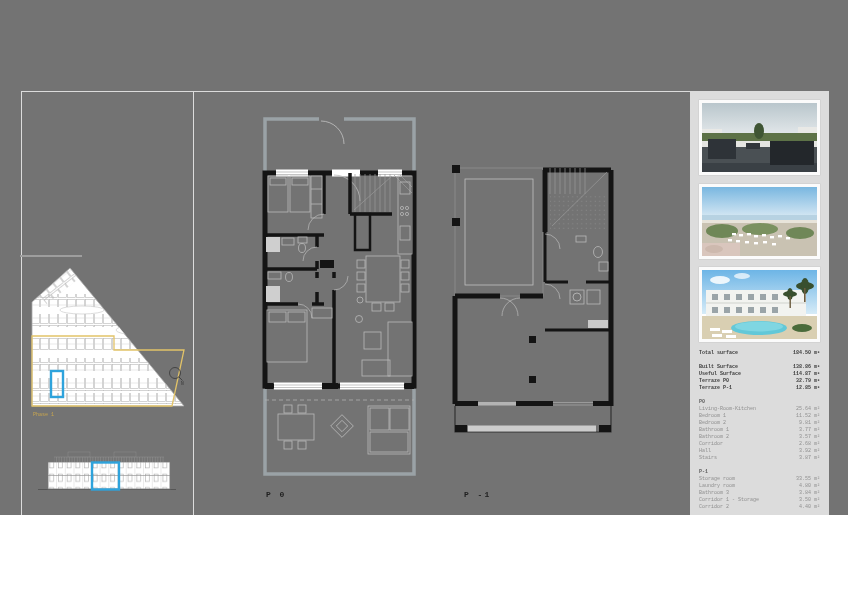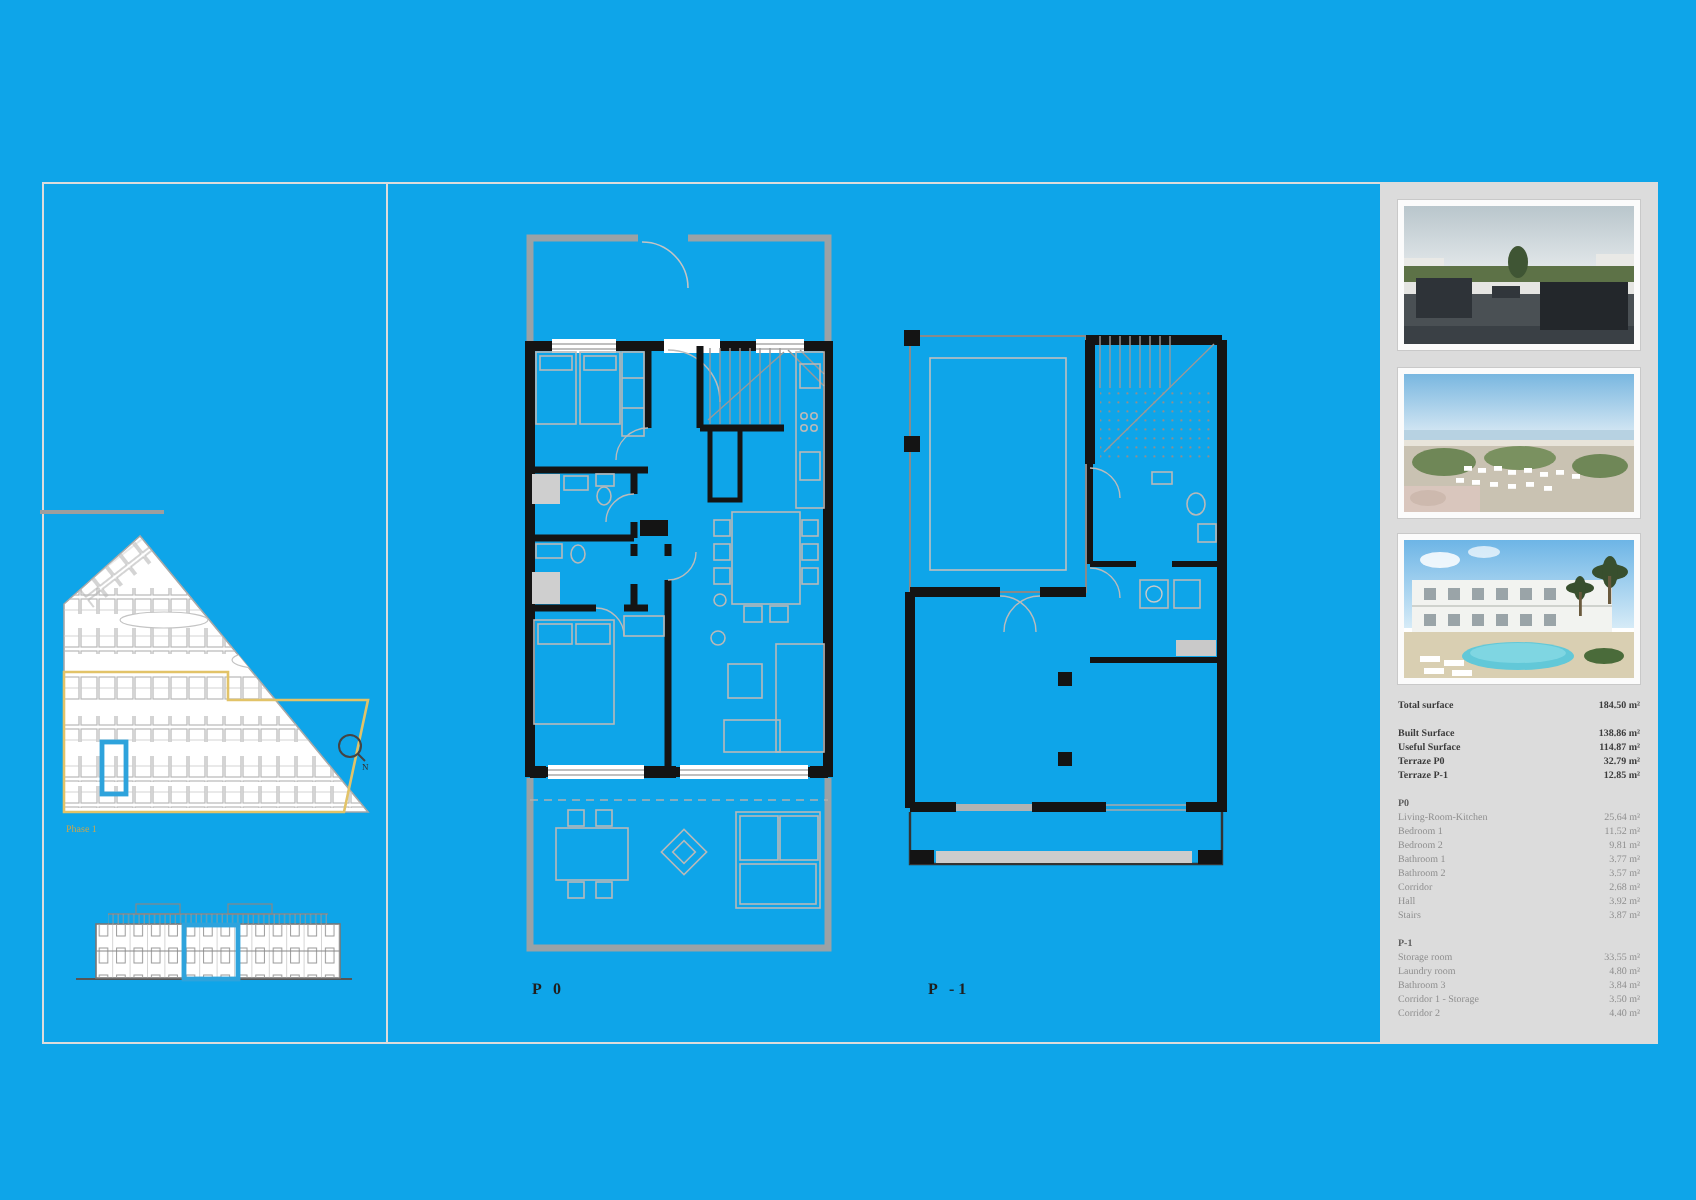--- a/index.html
+++ b/index.html
@@ -1,17 +1,17 @@
 <!DOCTYPE html>
 <html><head>
 <meta charset="utf-8">
 <style>
   html,body{margin:0;padding:0;background:#fff;}
-  #page{position:relative;width:848px;height:600px;background:#0ea5e9;overflow:hidden;
-        font-family:Liberation Serif, serif;}
+  #page{position:relative;width:848px;height:515px;background:#737373;overflow:hidden;
+        font-family:Liberation Mono, monospace;}
   .frame{position:absolute;left:21px;top:91px;width:808px;height:431px;
          border:1px solid #dcdcdc;box-sizing:border-box;}
   .divider-v{position:absolute;left:193px;top:91px;width:1px;height:431px;background:#dcdcdc;}
   .sep-line{position:absolute;left:20px;top:255px;width:62px;height:2px;background:#9e9e9e;}
   .abs{position:absolute;}
   .plan-label{position:absolute;font-size:8px;font-weight:bold;letter-spacing:2px;color:#1f1f1f;}
   
   .gray-panel{position:absolute;left:690px;top:91px;width:139px;height:431px;background:#dcdcdc;}
   .photo{position:absolute;left:9px;width:115px;height:69px;background:#fff;
          border:3px solid #fbfbfb;box-shadow:0 0 0 0.5px #c9c9c9;}

